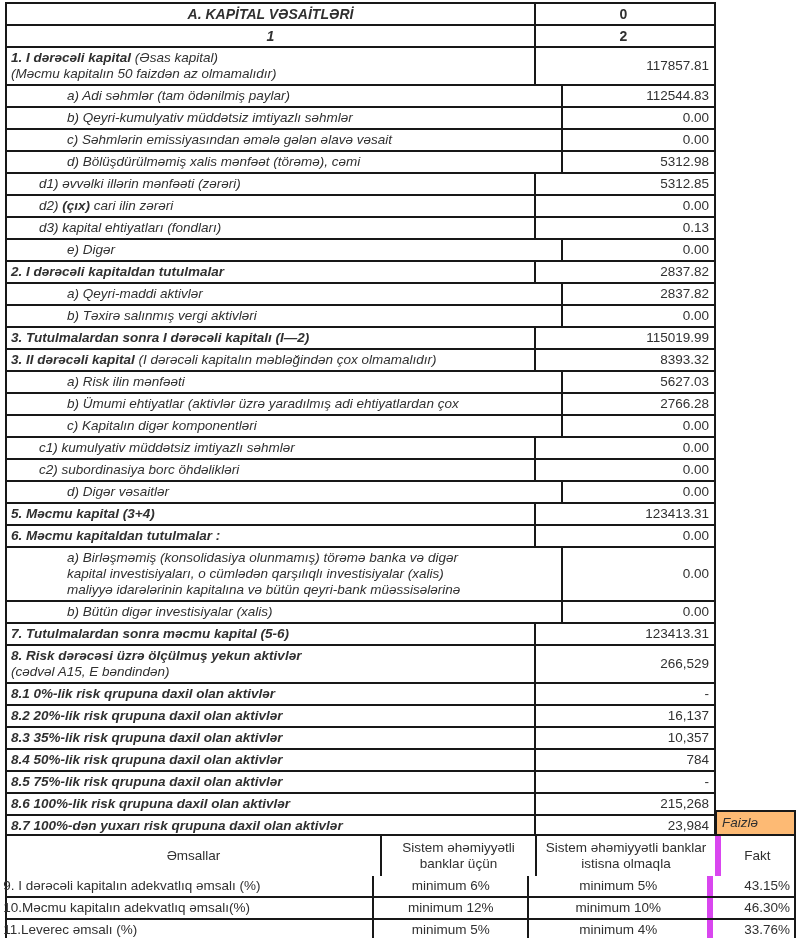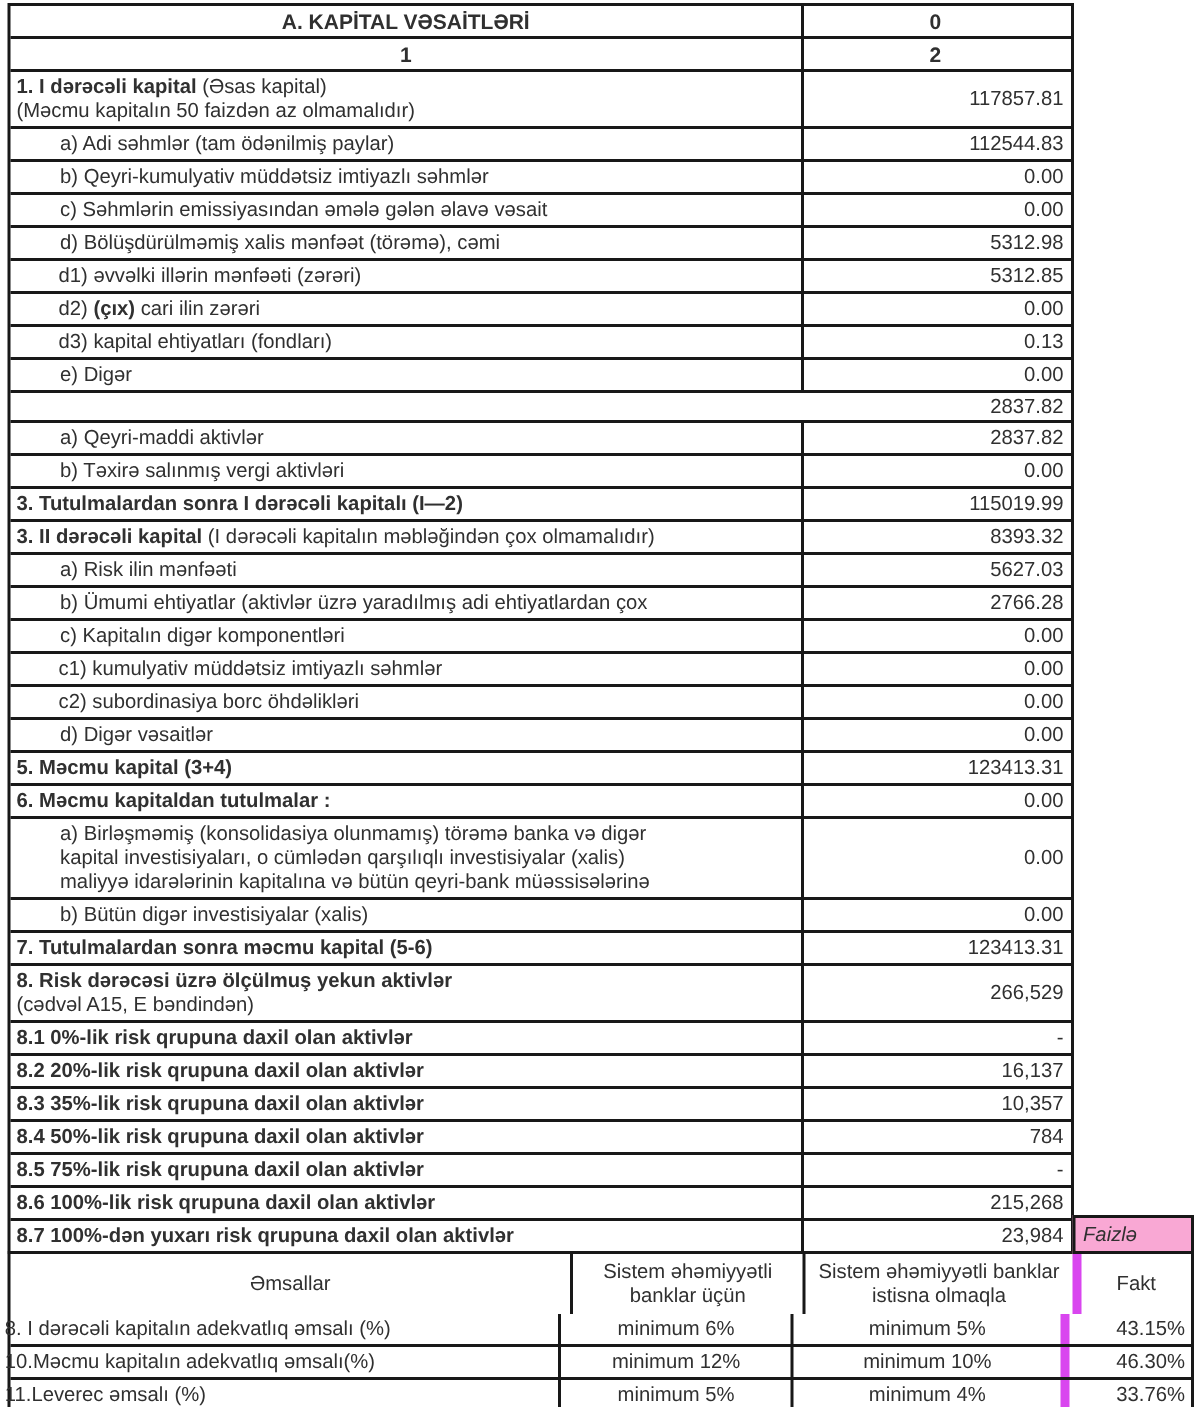--- a/index.html
+++ b/index.html
@@ -19,22 +19,23 @@
     border: 2px solid #181818;
     font-size: 13.5px;
   }
   .t1 .tr { display: flex; }
   .t1 .tr + .tr, .t1 .rep .tr { border-top: 2px solid #181818; }
   .t1 .lab {
     flex: 0 0 529px; width: 529px;
     border-right: 2px solid #181818;
     padding: 2px 4px 2px 4px;
     line-height: 16px;
+    font-style: italic;
   }
-  .t1 .lab[data-lv="1"] { padding-left: 33px; }
+  .t1 .lab[data-lv="1"] { padding-left: 33px; margin-left: 27px; }
   .t1 .lab[data-lv="2"] { padding-left: 32px; }
   .t1 .val {
     flex: 1;
     display: flex; align-items: center; justify-content: flex-end;
     padding: 1px 5px 1px 2px;
     line-height: 16px;
     white-space: nowrap;
   }
   .t1 .hd { min-height: 20px; font-weight: bold; font-size: 14px; }
   .t1 .hd .lab { text-align: center; padding: 2px 4px; }
@@ -42,21 +43,21 @@
   .rep { display: block; }
 
   
   .bottom { position: absolute; left: 5px; top: 810px; width: 791px; font-size: 13.5px; }
   .faizle {
     width: 81px; margin-left: auto; margin-bottom: -2px;
     border: 2px solid #181818;
     padding: 3px 5px;
     line-height: 16px;
     font-style: italic;
-    background: #f9a8d4;
+    background: #fdba74;
     position: relative; z-index: 2;
   }
   .t2 { border: 2px solid #181818; background: #fff; }
   .t2 .tr { display: flex; justify-content: flex-end; }
   .t2 .tr + .tr { border-top: 2px solid #181818; }
   .t2 .c { display: flex; align-items: center; justify-content: center; text-align: center; padding: 2px 4px; line-height: 16px; }
   .t2 .c1 { flex: 0 0 373px; width: 373px; }
   .t2 .c2 { flex: 0 0 155px; width: 155px; border-left: 2px solid #181818; }
   .t2 .c3 { flex: 0 0 180px; width: 180px; border-left: 2px solid #181818; }
   .t2 .c4 { flex: 1; border-left: 6px solid #d946ef; }
@@ -154,20 +155,25 @@
       <div class="tr">
         <div class="lab" data-lv="1">
           <span>e) Digər</span><span class="b"></span><span></span>
           <div class="l2"></div>
           <div class="l2"></div>
         </div>
         <div class="val">0.00</div>
       </div>
 
       <div class="tr">
+        <div class="lab" data-lv="0">
+          <span></span><span class="b">2. I dərəcəli kapitaldan  tutulmalar</span><span></span>
+          <div class="l2"></div>
+          <div class="l2"></div>
+        </div>
         <div class="val">2837.82</div>
       </div>
 
       <div class="tr">
         <div class="lab" data-lv="1">
           <span>a) Qeyri-maddi aktivlər</span><span class="b"></span><span></span>
           <div class="l2"></div>
           <div class="l2"></div>
         </div>
         <div class="val">2837.82</div>
@@ -380,21 +386,21 @@
   <div class="t2">
     <div class="tr hd-row">
       <div class="c c1">Əmsallar</div>
       <div class="c c2">Sistem əhəmiyyətli banklar üçün</div>
       <div class="c c3">Sistem əhəmiyyətli banklar istisna olmaqla</div>
       <div class="c c4">Fakt</div>
     </div>
     <div class="rep">
 
         <div class="tr data-row">
-          <div class="c c1">8. I dərəcəli  kapitalın  adekvatlıq əmsalı (%)</div>
+          <div class="c c1">9. I dərəcəli  kapitalın  adekvatlıq əmsalı (%)</div>
           <div class="c c2">minimum 6%</div>
           <div class="c c3">minimum 5%</div>
           <div class="c c4">43.15%</div>
         </div>
 
         <div class="tr data-row">
           <div class="c c1">10.Məcmu kapitalın  adekvatlıq  əmsalı(%)</div>
           <div class="c c2">minimum 12%</div>
           <div class="c c3">minimum 10%</div>
           <div class="c c4">46.30%</div>

